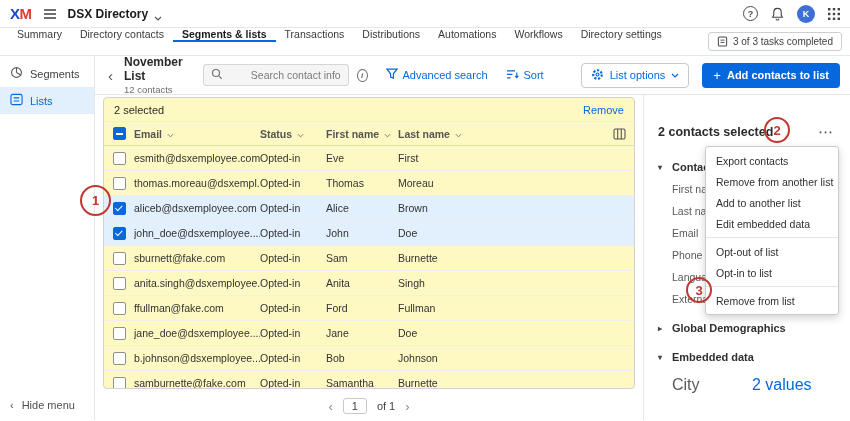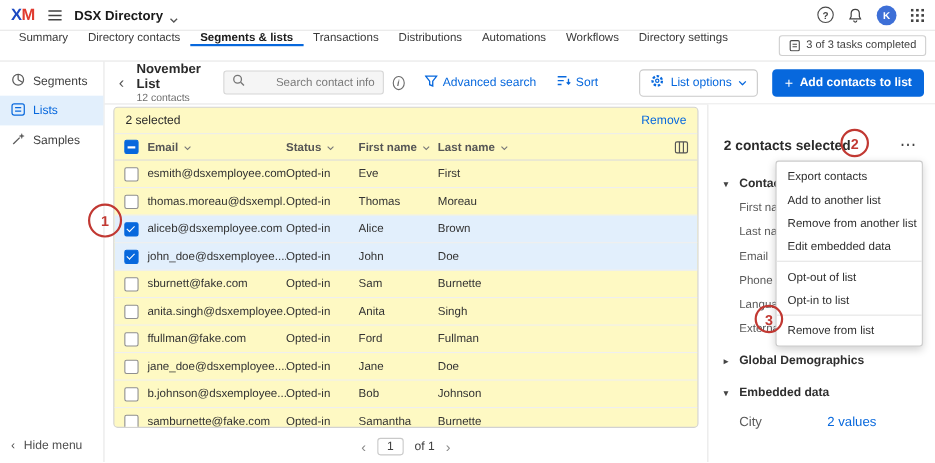--- a/index.html
+++ b/index.html
@@ -75,21 +75,21 @@
 
   
   .panel { flex:1; border-left:1px solid #E6E6E6; position:relative; padding:30px 12px 0 14px; background:#fff; min-width:0; }
   .panel-head { display:flex; align-items:center; justify-content:space-between; }
   .panel-title { font-size:12.5px; font-weight:700; color:#2b2b2b; }
   .more-btn { color:#444; font-size:15px; line-height:8px; cursor:pointer; padding:2px 5px; background:none; border:none; }
   .section-head { display:flex; align-items:center; gap:6px; font-size:11px; font-weight:700; color:#2f2f2f; margin-top:22px; cursor:pointer; }
   .section-head.mt { margin-top:17px; }
   .caret { font-size:8px; color:#444; width:8px; }
   .field-label { font-size:10.5px; color:#5a5a5a; margin:10px 0 0 14px; white-space:nowrap; overflow:hidden; }
-  .ed-row { display:flex; margin:13px 0 0 14px; font-size:12px; }
+  .ed-row { display:flex; margin:13px 0 0 14px; font-size:16px; }
   .ed-key { color:#5a5a5a; width:80px; }
   .ed-val { color:#0768DD; cursor:pointer; }
 
   .menu { position:absolute; top:51px; left:61px; width:134px; background:#fff; border:1px solid #CBCBCB; border-radius:3px; box-shadow:0 3px 8px rgba(0,0,0,0.18); padding:3px 0; z-index:30; }
   .menu-item { height:21px; display:flex; align-items:center; padding:0 10px; font-size:10.5px; color:#2f2f2f; cursor:pointer; white-space:nowrap; }
   .menu-divider { border-top:1px solid #E4E4E4; margin:3px 0; }
 
   
   .annotation { position:absolute; border:2.5px solid #C13832; border-radius:50%; color:#C13832; display:flex; align-items:center; justify-content:center; font-size:13px; font-weight:700; z-index:50; background:transparent; }
   .ann-1 { left:80px; top:185px; width:31px; height:31px; }
@@ -172,27 +172,20 @@
               <path d="M7 7V1.7M7 7l4.6 2.7" fill="none" stroke="#5a5a5a" stroke-width="1.2"></path>
             </svg></span>
         <span>Segments</span>
       </div>
       <div class="side-item active">
         <span><svg width="13" height="13" viewBox="0 0 14 14">
               <rect x="1" y="1.5" width="12" height="11" rx="2" fill="none" stroke="#5a5a5a" stroke-width="1.2"></rect>
               <path d="M4 5.2h6M4 8.6h6" fill="none" stroke="#5a5a5a" stroke-width="1.2"></path>
             </svg></span>
         <span>Lists</span>
-      </div>
-      <div class="side-item">
-        <span><svg width="13" height="13" viewBox="0 0 14 14">
-              <path d="M2.2 11.8L8.5 5.5" stroke="#5a5a5a" stroke-width="1.3" fill="none"></path>
-              <path class="fillpart" d="M10.5 1.5l.7 1.8 1.8.7-1.8.7-.7 1.8-.7-1.8-1.8-.7 1.8-.7z" fill="#5a5a5a" stroke="#5a5a5a" stroke-width="0.3"></path>
-            </svg></span>
-        <span>Samples</span>
       </div>
       <div class="hide-menu">
         <span>‹</span>
         <span>Hide menu</span>
       </div>
     </aside>
 
     <div class="main">
 
       <div class="toolbar">
@@ -423,22 +416,22 @@
             <span class="caret">▾</span>
             <span>Embedded data</span>
           </div>
           <div class="ed-row">
             <span class="ed-key">City</span>
             <span class="ed-val">2 values</span>
           </div>
 
           <div class="menu">
               <div class="menu-item">Export contacts</div>
+              <div class="menu-item">Remove from another list</div>
               <div class="menu-item">Add to another list</div>
-              <div class="menu-item">Remove from another list</div>
               <div class="menu-item">Edit embedded data</div>
               <div class="menu-divider"></div>
               <div class="menu-item">Opt-out of list</div>
               <div class="menu-item">Opt-in to list</div>
               <div class="menu-divider"></div>
               <div class="menu-item">Remove from list</div>
             </div>
         </aside>
 
       </div>

